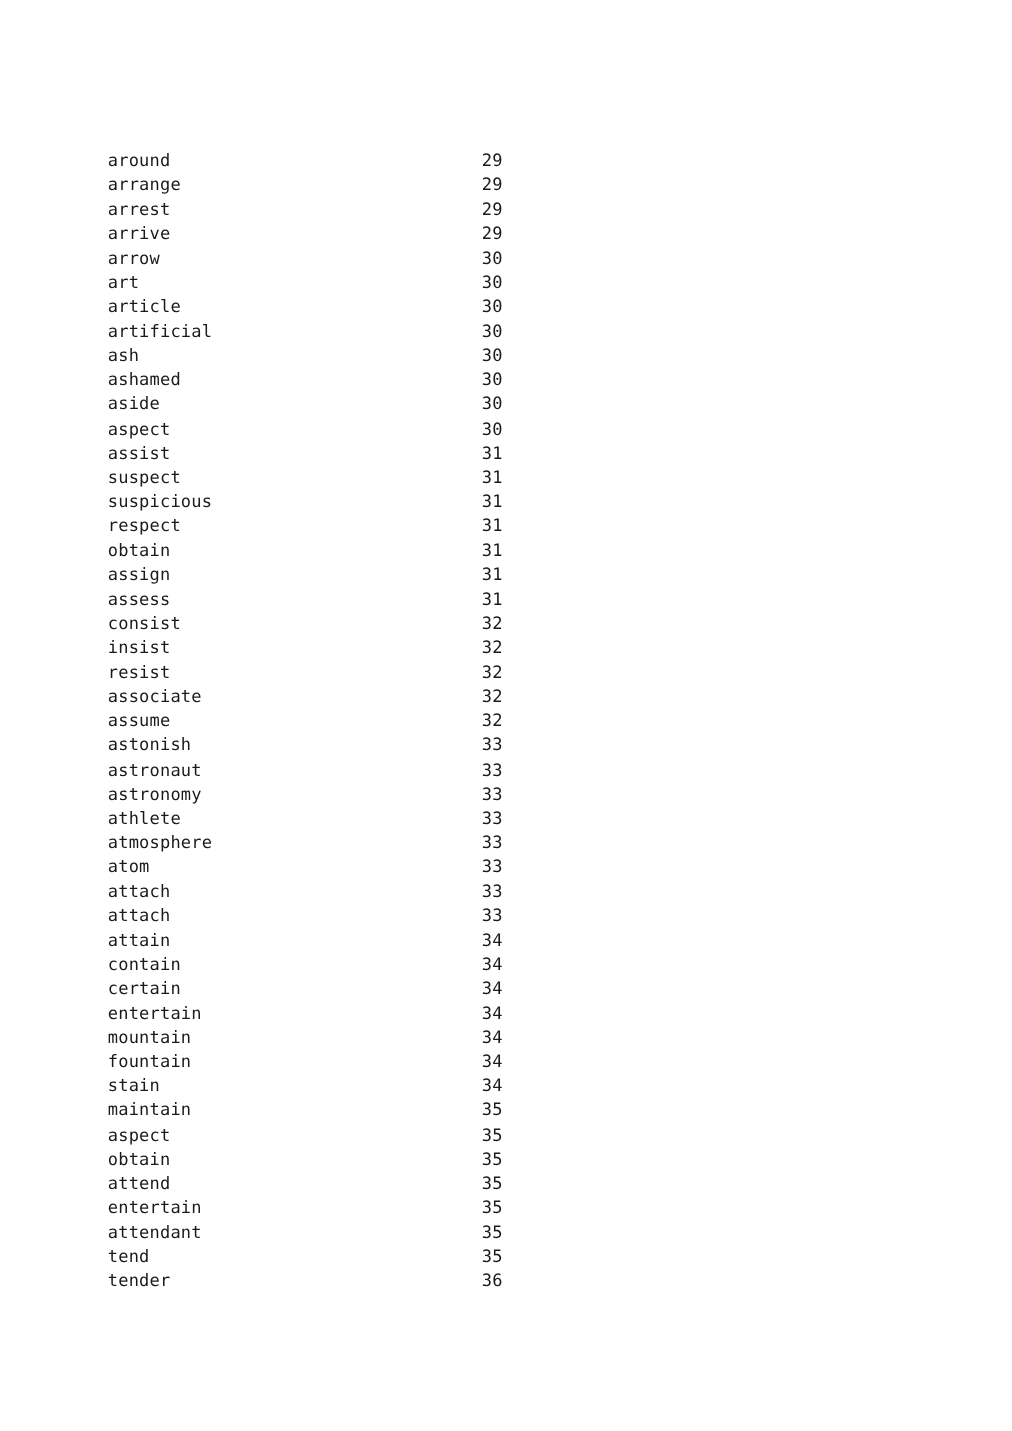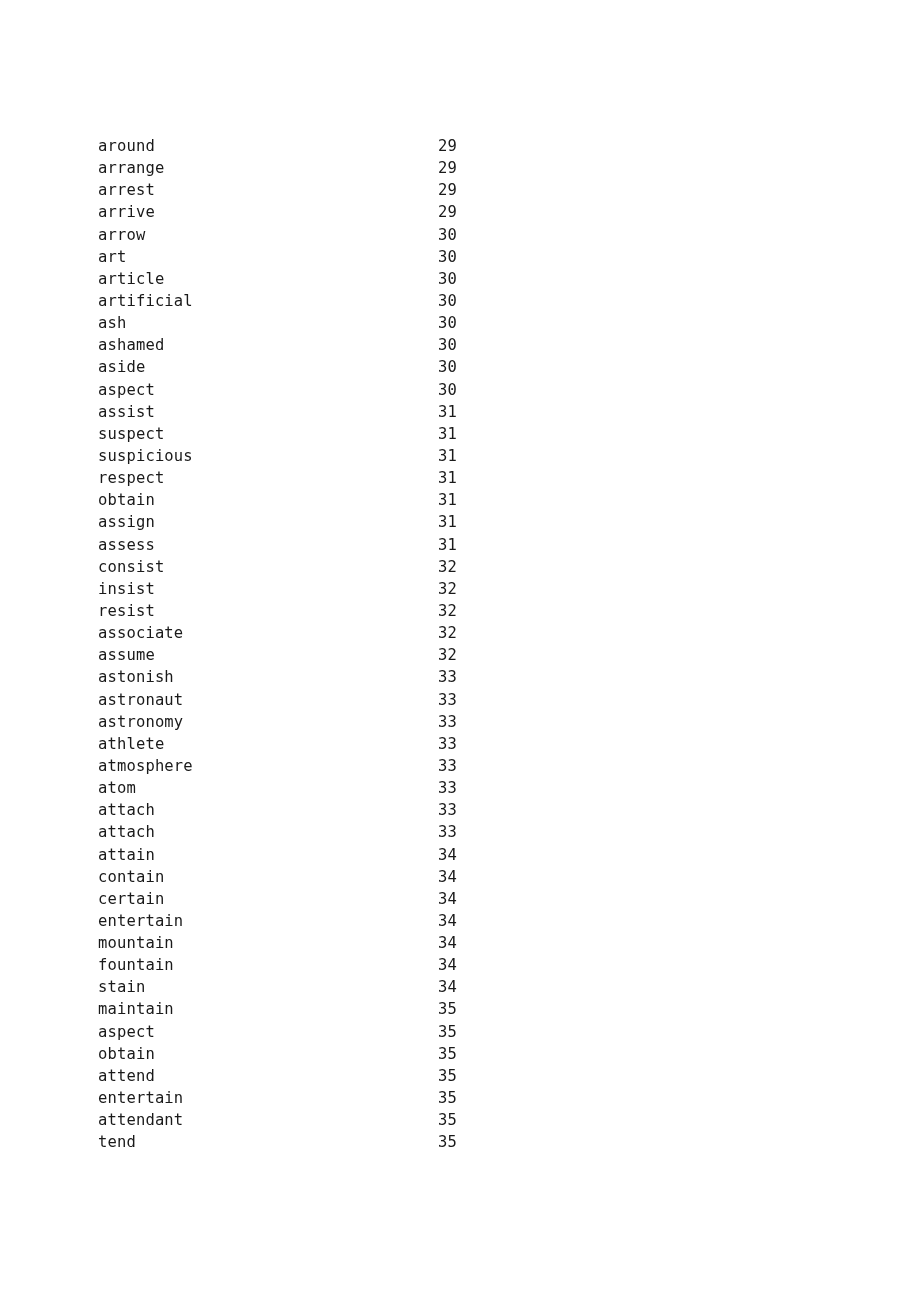--- a/index.html
+++ b/index.html
@@ -242,14 +242,18 @@
         <span class="entry-page">35</span>
       </li>
       <li class="entry-row">
         <span class="entry-word">attendant</span>
         <span class="entry-page">35</span>
       </li>
       <li class="entry-row">
         <span class="entry-word">tend</span>
         <span class="entry-page">35</span>
       </li>
+      <li class="entry-row">
+        <span class="entry-word">tender</span>
+        <span class="entry-page">36</span>
+      </li>
     </ul>
 </div>
 
 </body></html>

